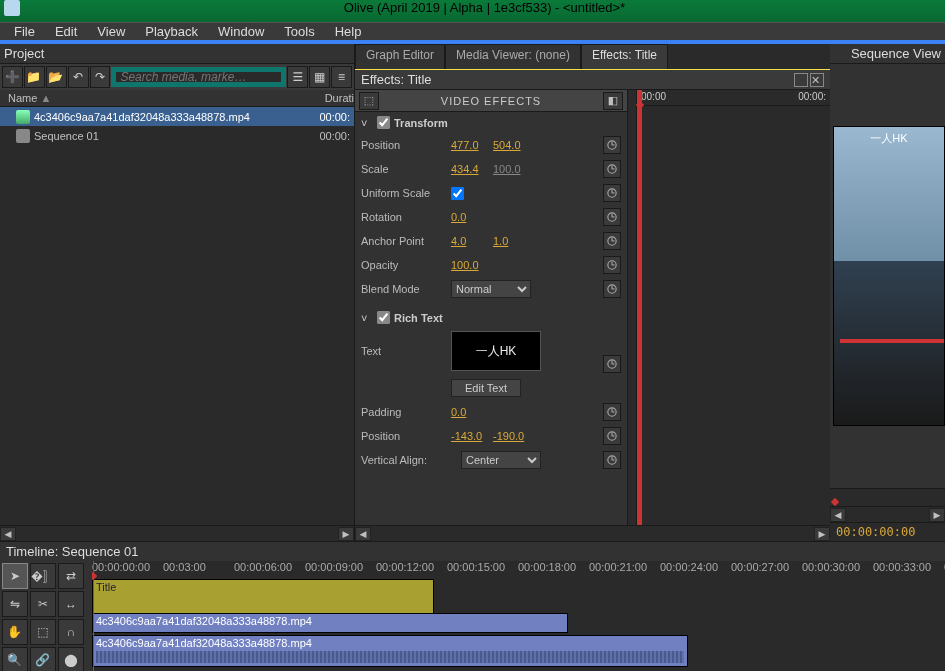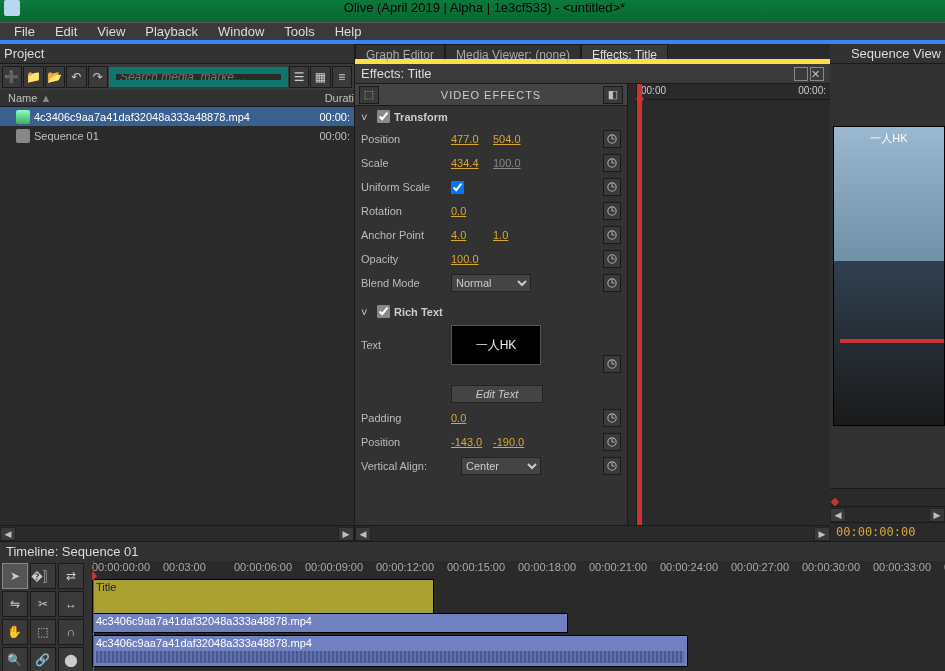--- a/index.html
+++ b/index.html
@@ -7,39 +7,39 @@
 .titlebar { height:22px; background:linear-gradient(#0a7a3a,#096830); display:flex; align-items:flex-start; }
 .titlebar .icon { width:16px; height:16px; margin:0 4px; background:#b8d8f0; border-radius:2px; }
 .titlebar .title { flex:1; text-align:center; color:#000; font-size:13px; }
 .menubar { height:22px; background:#3a3a3a; display:flex; align-items:center; padding:0 4px; border-top:1px solid #555; border-bottom:4px solid #3b82f6;}
 .menubar span { padding:2px 10px; color:#ddd; font-size:13px;}
 .main { display:flex; height:497px; }
 .left { width:355px; display:flex; flex-direction:column; border-right:1px solid #1a1a1a;}
 .panel-head { background:#323232; color:#ddd; font-size:13px; padding:2px 4px; border-bottom:1px solid #1a1a1a;}
 .toolbar { height:26px; background:#3a3a3a; display:flex; align-items:center; padding:2px; gap:1px; }
 .tbtn { width:22px; height:22px; background:#3a3a3a; border:1px solid #1a1a1a; display:flex; align-items:center; justify-content:center; color:#ccc; font-size:12px;}
-.search { flex:1; height:20px; background:#2a2a2a; border:7px solid #0f766e; color:#888; padding:0 4px; font-style:italic; font-size:12px;}
+.search { flex:1; height:20px; background:#2a2a2a; border:5px solid #0f766e; color:#888; padding:0 4px; font-style:italic; font-size:12px;}
 .cols { display:flex; background:#323232; border-bottom:1px solid #1a1a1a; padding:2px 0;}
 .cols span:first-child { flex:1; padding-left:4px;}
 .cols span:last-child { width:50px; text-align:right; }
 .cols .sortarrow { color:#888; padding-right:10px;}
 .filelist { flex:1; background:#2a2a2a; overflow:hidden;}
 .filerow { display:flex; align-items:center; padding:1px 4px; height:19px;}
 .filerow.sel { background:#3a6090; color:#fff;}
 .filerow .ficon { width:14px; height:14px; margin:0 4px 0 12px; display:inline-block;}
 .camicon { background:linear-gradient(#8fb,#4a6); border-radius:2px;}
 .seqicon { background:#888; border-radius:2px;}
 .filerow .fname { flex:1; overflow:hidden; white-space:nowrap;}
 .filerow .fdur { width:45px; text-align:right;}
 .hscroll { height:16px; background:#2a2a2a; border-top:1px solid #1a1a1a; display:flex; align-items:center;}
 .hscroll .arrow { width:16px; height:14px; background:#3a3a3a; border:1px solid #222; display:flex; align-items:center; justify-content:center; font-size:9px;}
 .hscroll .track { flex:1; height:10px;}
 
 .mid { width:475px; display:flex; flex-direction:column; }
-.tabs { height:20px; background:#2a2a2a; display:flex; border-bottom:5px solid #fde047; font-family:"Consolas",monospace;}
+.tabs { height:26px; background:#2a2a2a; display:flex; border-bottom:1px solid #fde047; font-family:"Consolas",monospace;}
 .tab { padding:3px 10px; background:#323232; border:1px solid #1a1a1a; border-bottom:none; color:#aaa; font-size:12px;}
 .tab.active { background:#3a3a3a; color:#ddd;}
 .fx-head { display:flex; align-items:center; background:#3a3a3a; padding:2px 6px; border-bottom:1px solid #1a1a1a;}
 .fx-head .fxtitle { flex:1; color:#ddd; font-size:13px;}
 .fx-head .dock { width:14px; height:14px; border:1px solid #888; margin-left:2px;}
 .fx-body { display:flex; flex:1; overflow:hidden;}
 .fx-left { width:272px; background:#323232; overflow-y:auto; font-family:"SimSun","Consolas",monospace; font-size:12px;}
 .fx-strip { width:10px; background:#2a2a2a; border-left:1px solid #1a1a1a; border-right:1px solid #1a1a1a;}
 .fx-tl { flex:1; background:#2a2a2a; position:relative;}
 .fx-tl .ruler { height:16px; background:#2a2a2a; display:flex; position:relative; border-bottom:1px solid #1a1a1a;}
@@ -258,21 +258,21 @@
         <div class="fx-group" style="margin-top:6px;">
           <span class="chev">˅</span>
           <input type="checkbox" checked="" style="">
           <span class="gname">Rich Text</span>
         </div>
 
         <div class="fx-prop" style="align-items:flex-start;">
           <span class="pname" style="padding-top:14px;">Text</span>
           <div>
             <div class="txtprev">一人HK</div>
-            <button class="editbtn" style="margin-top:20px;width:92px;font-style:italic;">Edit Text</button>
+            <button class="editbtn" style="margin-top:8px;width:70px;">Edit Text</button>
           </div>
           <span class="kbtn" style="align-self:center;">
               <svg class="clock" viewBox="0 0 12 12">
                 <circle cx="6" cy="6" r="5"></circle>
                 <line x1="6" y1="6" x2="6" y2="2"></line>
                 <line x1="6" y1="6" x2="9" y2="6"></line>
               </svg>
             </span>
         </div>
         <div class="fx-prop">

